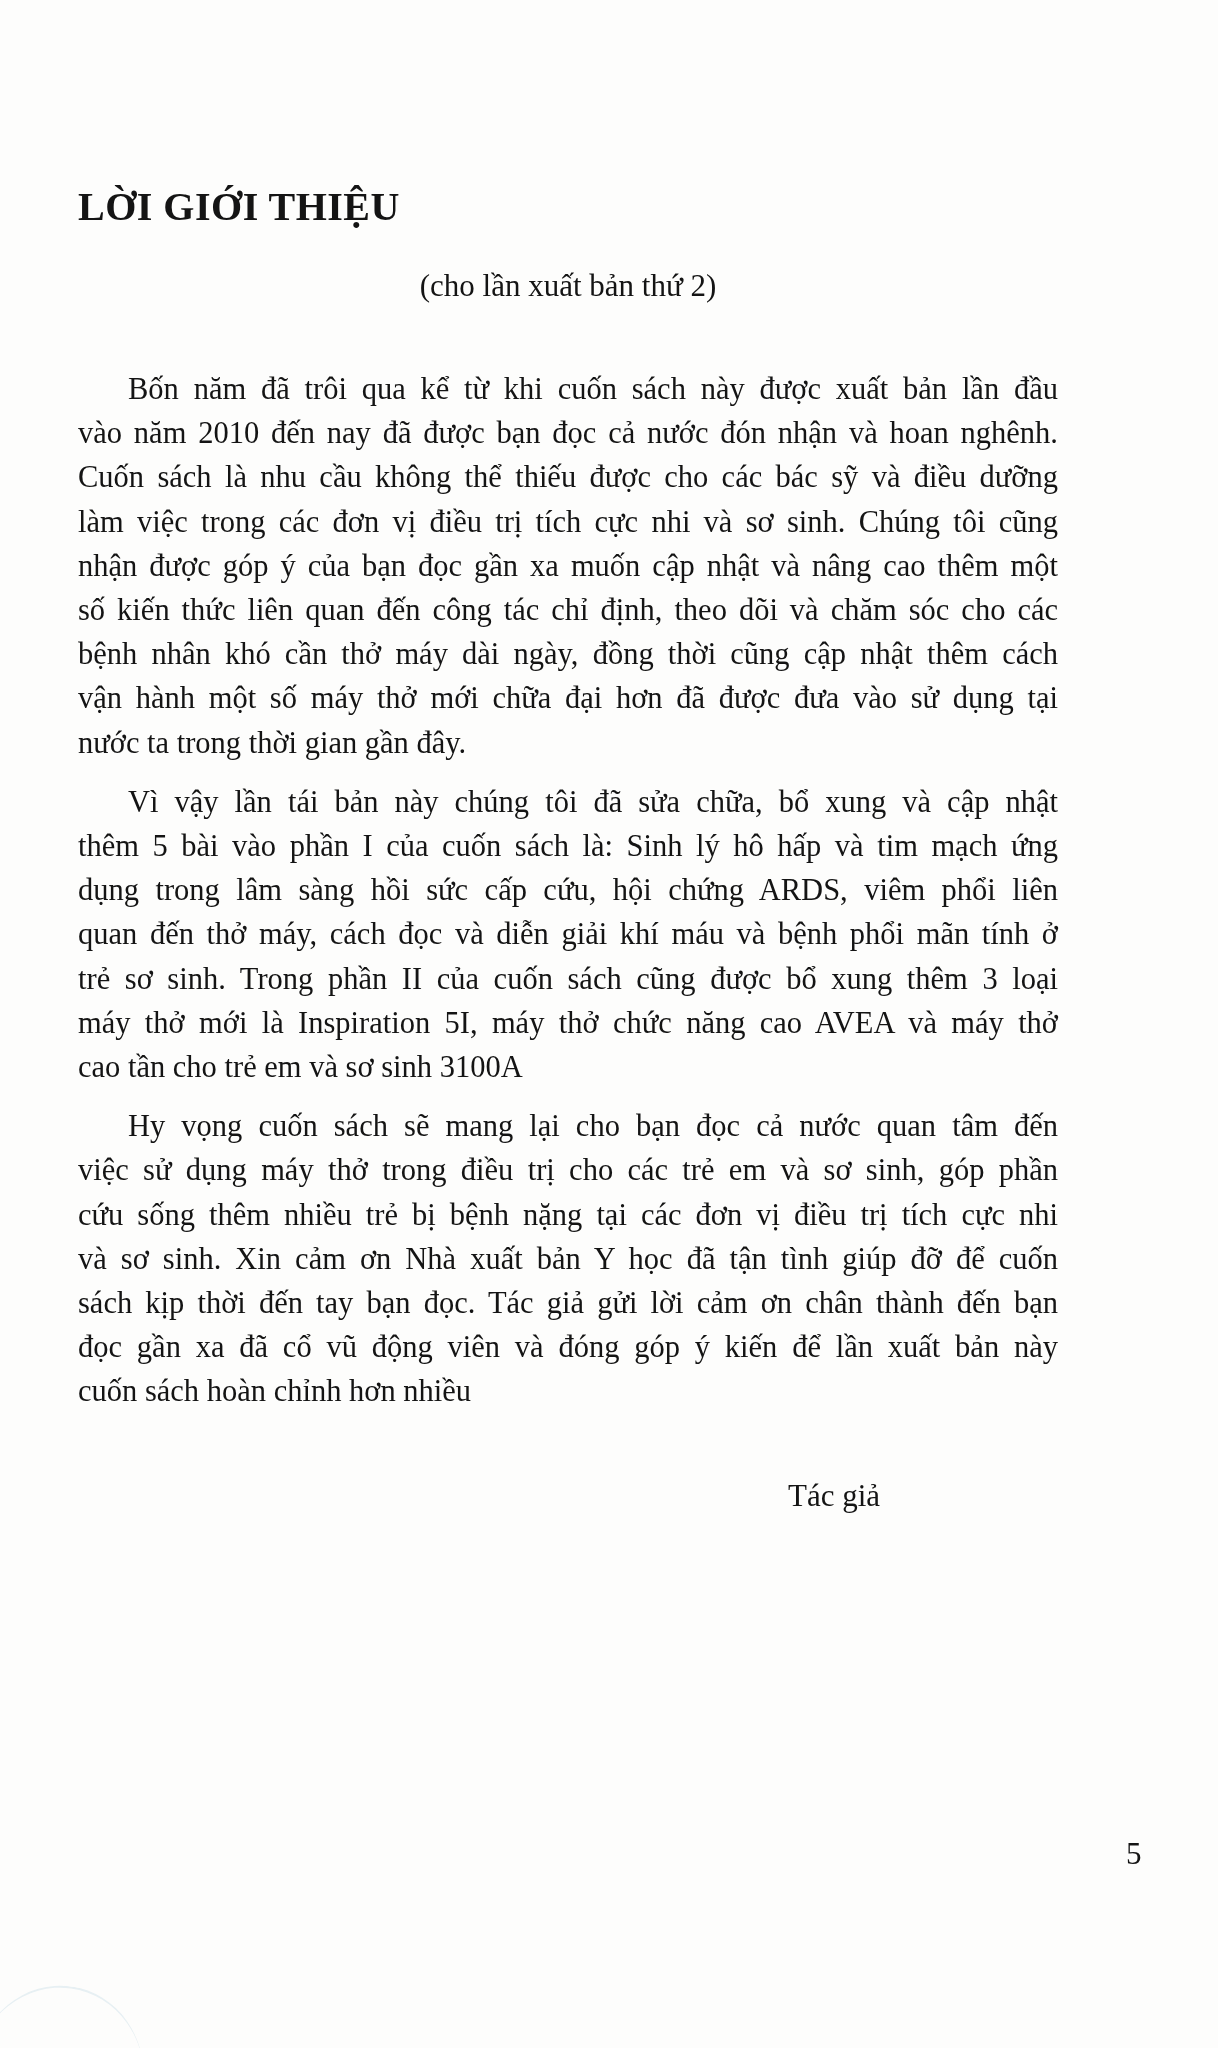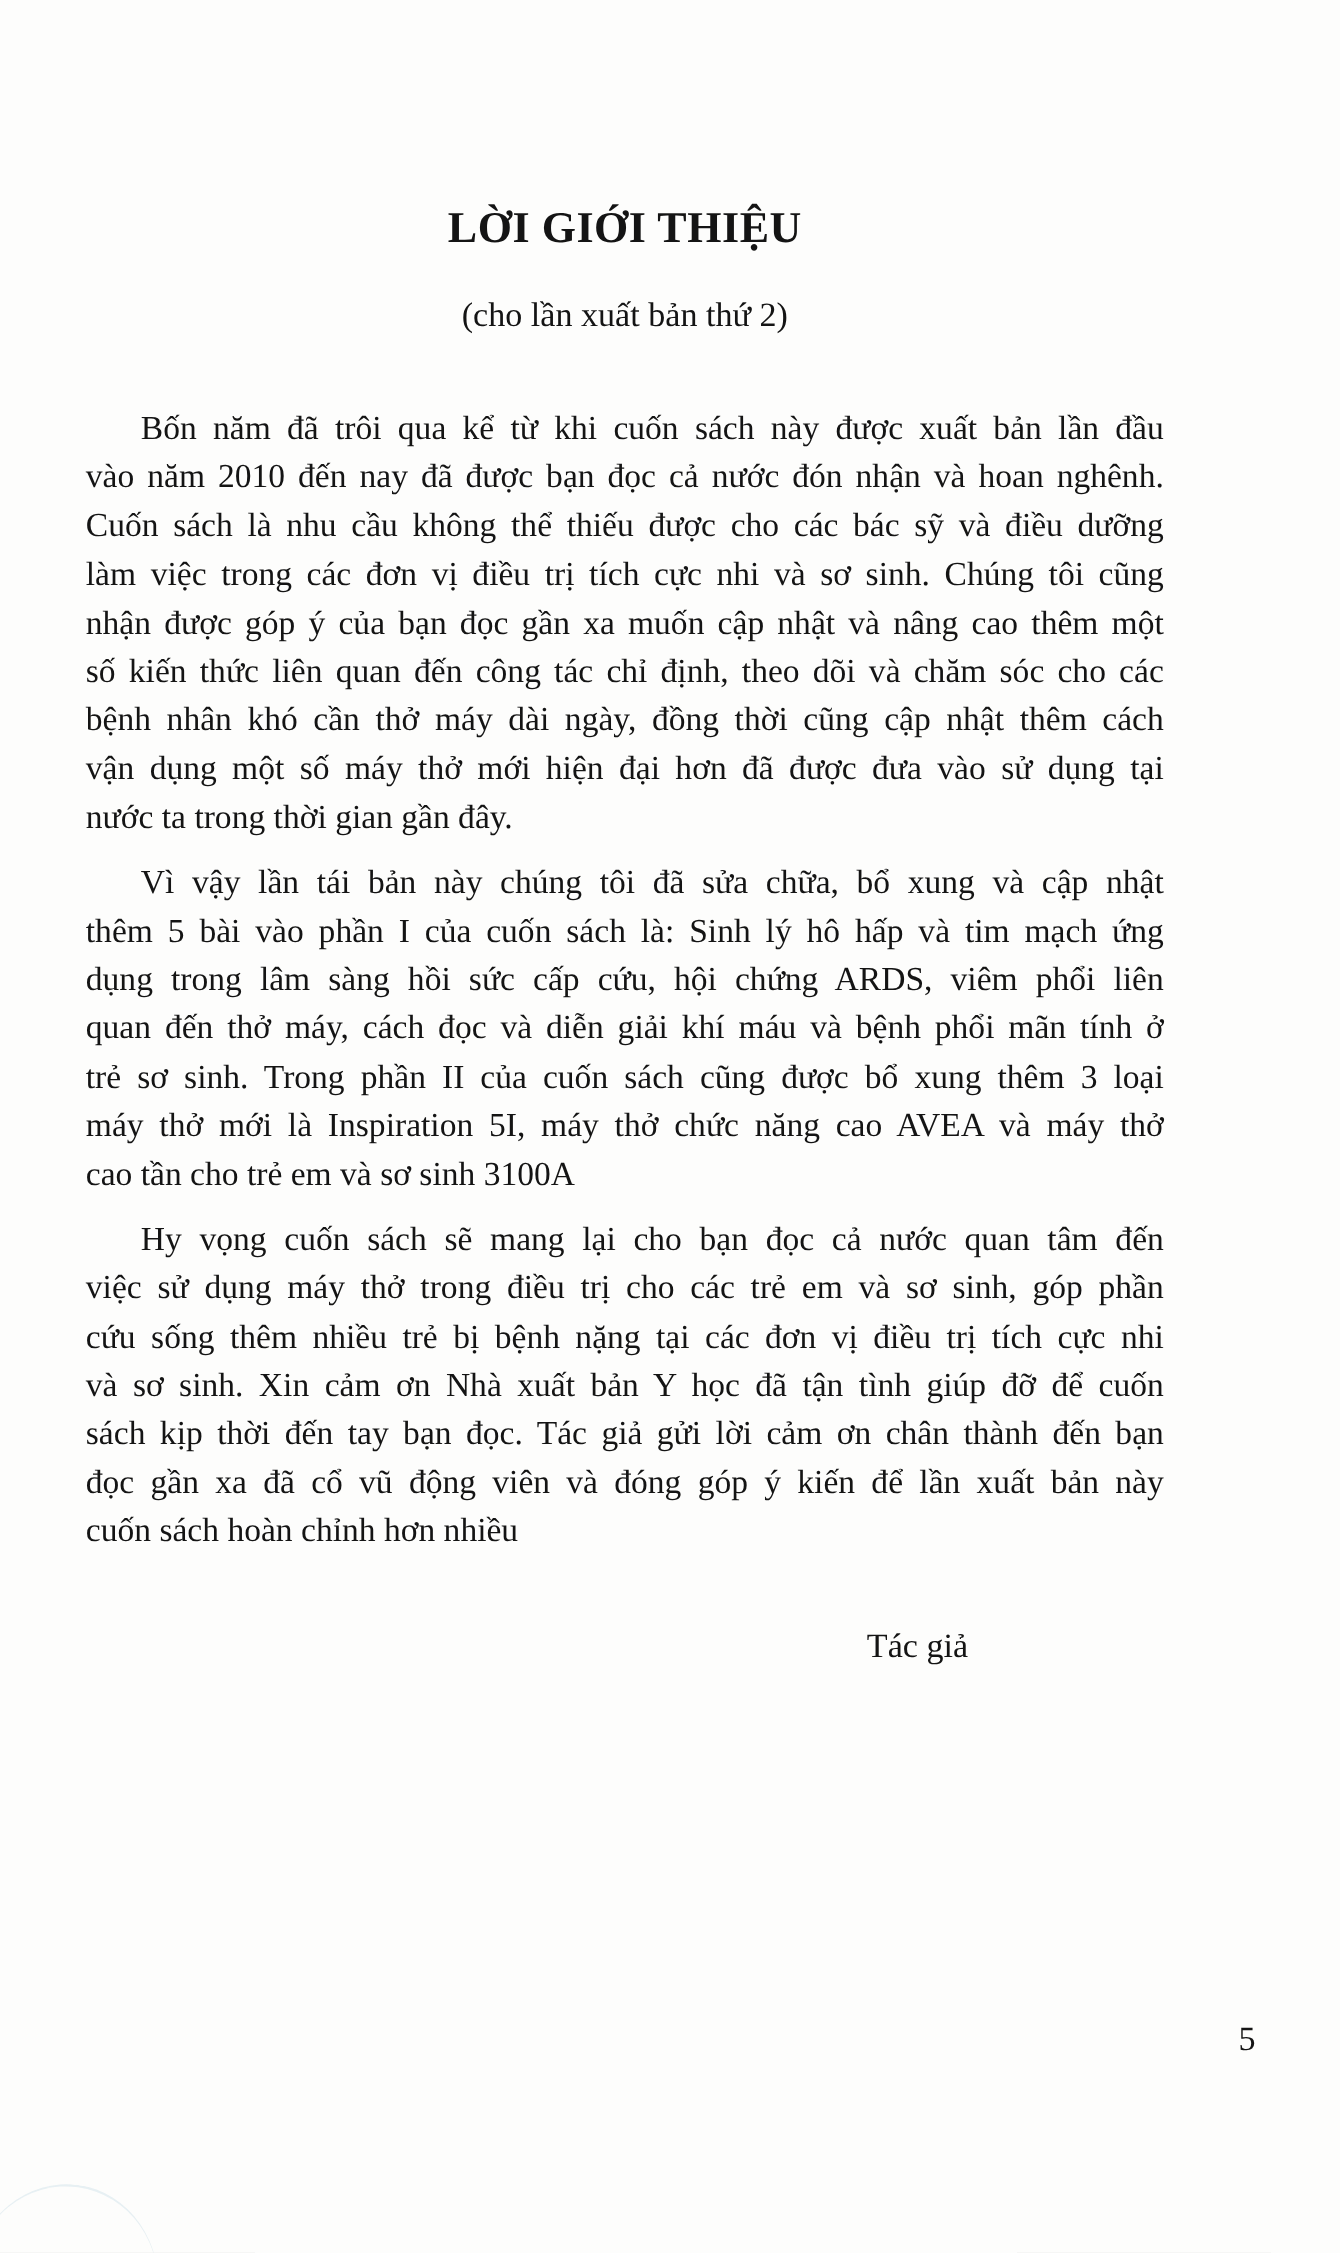--- a/index.html
+++ b/index.html
@@ -18,21 +18,20 @@
     overflow: hidden;
   }
   .content {
     position: absolute;
     left: 78px;
     top: 184px;
     width: 980px;
   }
   .title {
     margin: 0;
-    text-align: center;
     font-size: 40px;
     font-weight: bold;
     letter-spacing: 0.5px;
     line-height: 46px;
   }
   .subtitle {
     margin-top: 36px;
     text-align: center;
     font-size: 31px;
     line-height: 40px;
@@ -86,21 +85,21 @@
     <div class="subtitle">(cho lần xuất bản thứ 2)</div>
     <div class="paragraphs" id="paragraphs">
         <div class="para">
           <div class="line first">Bốn năm đã trôi qua kể từ khi cuốn sách này được xuất bản lần đầu</div>
           <div class="line">vào năm 2010 đến nay đã được bạn đọc cả nước đón nhận và hoan nghênh.</div>
           <div class="line">Cuốn sách là nhu cầu không thể thiếu được cho các bác sỹ và điều dưỡng</div>
           <div class="line">làm việc trong các đơn vị điều trị tích cực nhi và sơ sinh. Chúng tôi cũng</div>
           <div class="line">nhận được góp ý của bạn đọc gần xa muốn cập nhật và nâng cao thêm một</div>
           <div class="line">số kiến thức liên quan đến công tác chỉ định, theo dõi và chăm sóc cho các</div>
           <div class="line">bệnh nhân khó cần thở máy dài ngày, đồng thời cũng cập nhật thêm cách</div>
-          <div class="line">vận dụng một số máy thở mới hiện đại hơn đã được đưa vào sử dụng tại</div>
+          <div class="line">vận hành một số máy thở mới chữa đại hơn đã được đưa vào sử dụng tại</div>
           <div class="line last">nước ta trong thời gian gần đây.</div>
         </div>
         <div class="para">
           <div class="line first">Vì vậy lần tái bản này chúng tôi đã sửa chữa, bổ xung và cập nhật</div>
           <div class="line">thêm 5 bài vào phần I của cuốn sách là: Sinh lý hô hấp và tim mạch ứng</div>
           <div class="line">dụng trong lâm sàng hồi sức cấp cứu, hội chứng ARDS, viêm phổi liên</div>
           <div class="line">quan đến thở máy, cách đọc và diễn giải khí máu và bệnh phổi mãn tính ở</div>
           <div class="line">trẻ sơ sinh. Trong phần II của cuốn sách cũng được bổ xung thêm 3 loại</div>
           <div class="line">máy thở mới là Inspiration 5I, máy thở chức năng cao AVEA và máy thở</div>
           <div class="line last">cao tần cho trẻ em và sơ sinh 3100A</div>

